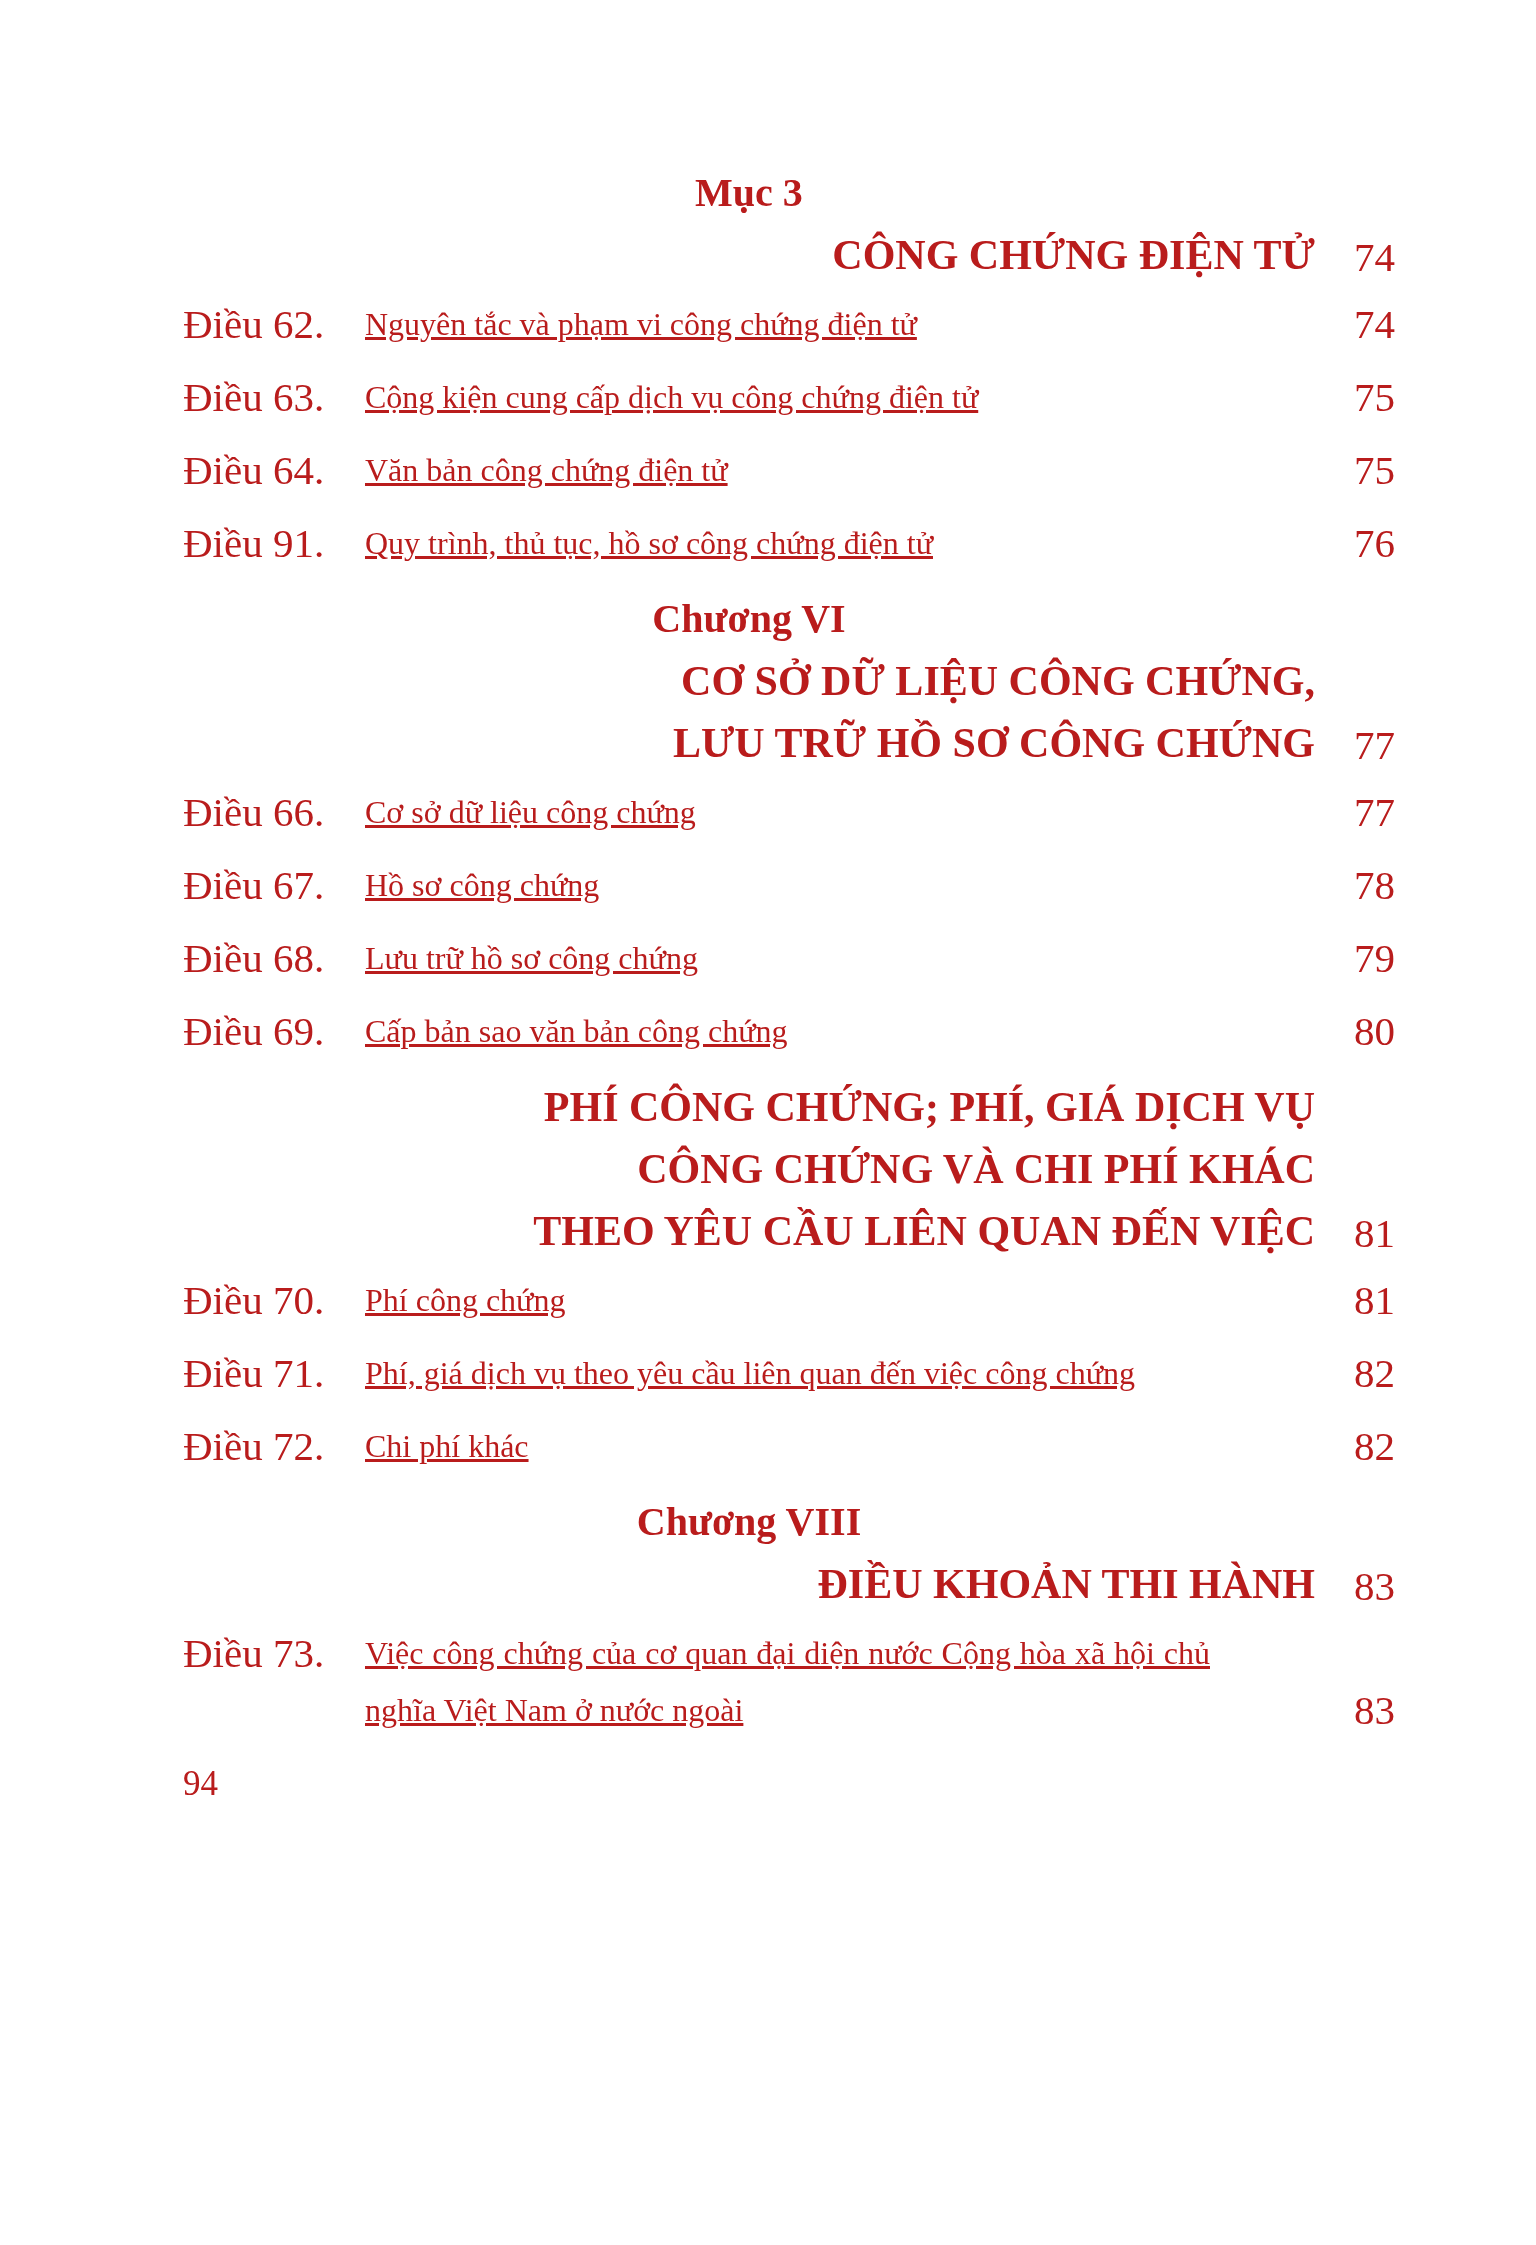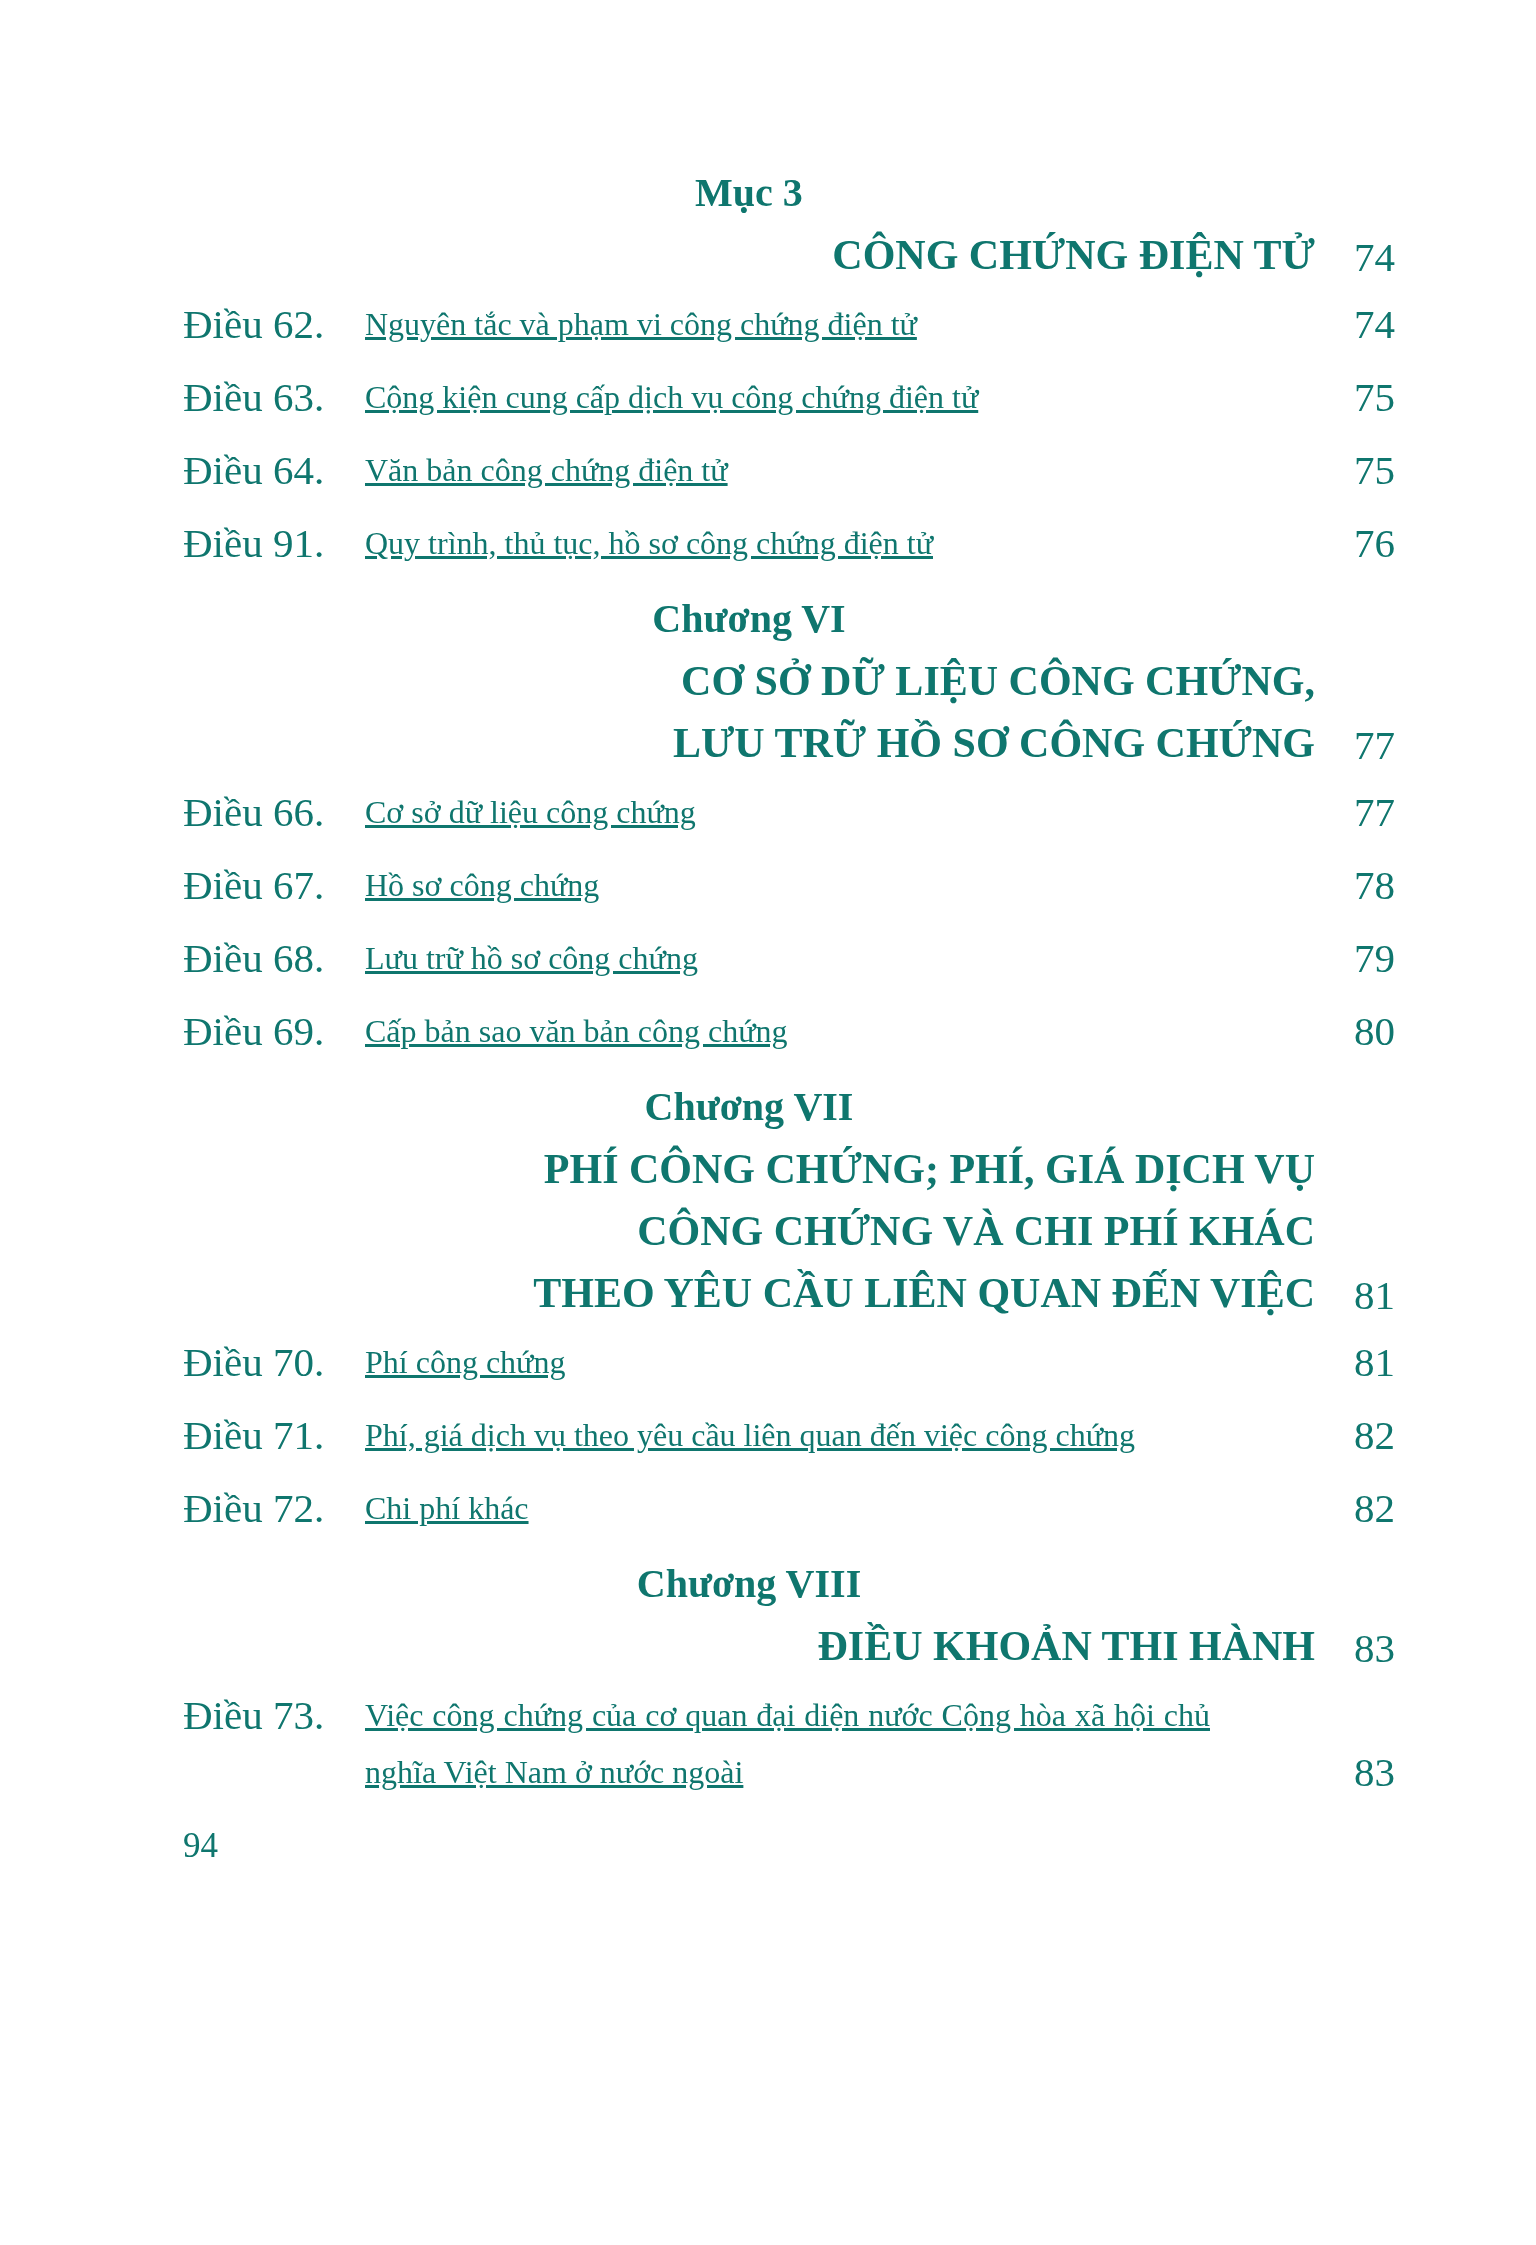--- a/index.html
+++ b/index.html
@@ -1,17 +1,17 @@
 <!DOCTYPE html>
 <html lang="vi"><head>
 <meta charset="utf-8">
 <style>
   html,body{margin:0;padding:0;background:#e8e8e8;}
   .page{
-    width:1536px;height:2245px;margin:0 auto;background:#ffffff;color:#0f766e;
+    width:1536px;height:2245px;margin:0 auto;background:#ffffff;color:#b91c1c;
     font-family:"Liberation Serif","DejaVu Serif",serif;
     box-sizing:border-box;padding:162px 141px 0 183px;
     position:relative;overflow:hidden;
   }
   .toc{display:block;}
   .sec{}
   .sec:first-child{margin-top:0;}
   .sec-kicker-row{display:flex;}
   .sec-kicker{flex:1;text-align:center;font-weight:700;font-size:40px;line-height:62px;}
   .sec-title-row{display:flex;margin-bottom:10px;}
@@ -93,24 +93,20 @@
             <div class="entry-page">79</div>
           </div>
           <div class="entry">
             <div class="entry-label">Điều 69.</div>
             <div class="entry-title">Cấp bản sao văn bản công chứng</div>
             <div class="entry-page">80</div>
           </div>
         </div>
       </section>
       <section class="sec">
-        <div class="sec-kicker-row">
-          <div class="sec-kicker">Chương VII</div>
-          <div class="num-col"></div>
-        </div>
         <div class="sec-title-row">
           <div class="sec-title">
             <div class="sec-title-line">PHÍ CÔNG CHỨNG; PHÍ, GIÁ DỊCH VỤ</div>
             <div class="sec-title-line">CÔNG CHỨNG VÀ CHI PHÍ KHÁC</div>
             <div class="sec-title-line">THEO YÊU CẦU LIÊN QUAN ĐẾN VIỆC</div>
           </div>
           <div class="num-col">81</div>
         </div>
         <div class="entries">
           <div class="entry">

